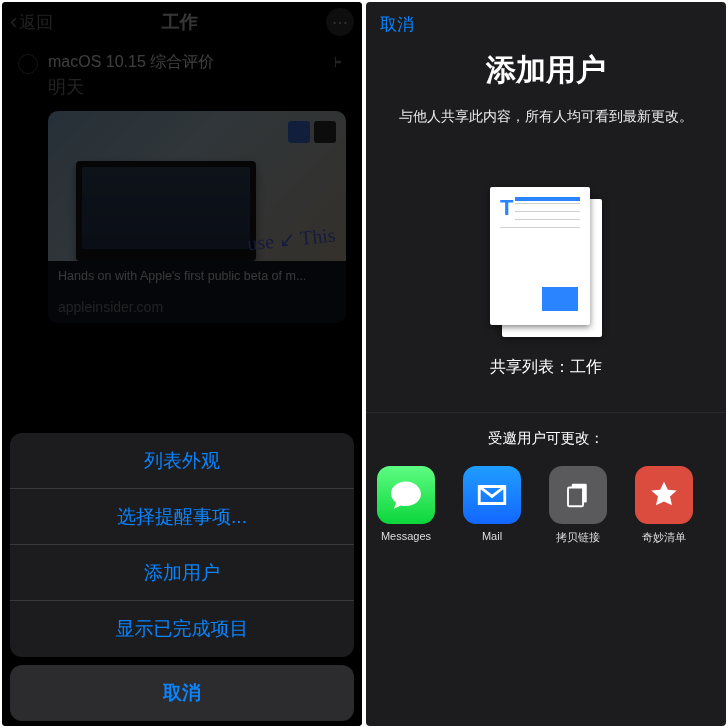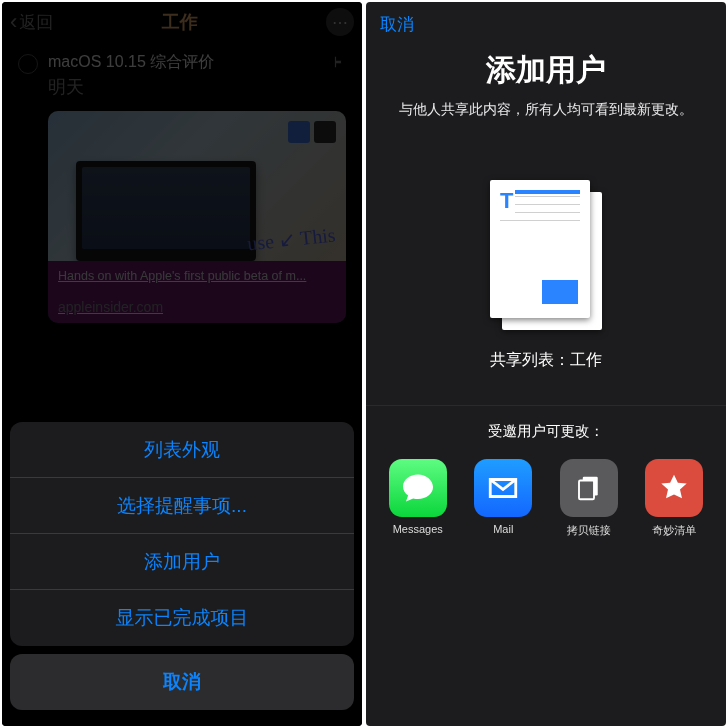--- a/index.html
+++ b/index.html
@@ -32,21 +32,21 @@
   }
   .nav {
     display:flex; align-items:center;
     height:40px;
     padding:0 8px;
     color:#8e8e93;
     font-size:17px;
   }
   .nav .back { display:flex; align-items:center; color:#8e8e93; }
   .nav .chev-left { font-size:22px; line-height:1; margin-right:2px; }
-  .nav .title { flex:1; text-align:center; font-weight:600; color:#fdba74; font-size:18px; margin-left:-20px;}
+  .nav .title { flex:1; text-align:center; font-weight:600; color:#e5e5e5; font-size:18px; margin-left:-20px;}
   .nav .more {
     width:28px; height:28px; border-radius:50%;
     background:#3a3a3c; color:#d0d0d4;
     display:flex; align-items:center; justify-content:center;
     font-size:16px;
   }
   .reminder {
     display:flex; gap:10px;
     padding:10px 16px 4px 16px;
   }
@@ -80,28 +80,28 @@
   .mini-win::after{
     content:""; position:absolute; inset:6px 6px 12px 6px;
     background:linear-gradient(#3a4a6a,#2a3a5a);
     border-radius:2px;
   }
   .dots { position:absolute; top:10px; right:10px; left:auto; }
   .dot { width:22px;height:22px;border-radius:3px;background:#333;display:inline-block;margin-left:4px;}
   .dot.b{background:#4680ff;}
   .hand { position:absolute; right:10px; bottom:10px; color:#5a6dff; font-family:cursive; font-size:20px; transform:rotate(-6deg);}
   .link-card .txt {
-    padding:8px 10px; background:#701a75;text-decoration:underline;
+    padding:8px 10px; background:#0f172a;
   }
   .link-card .txt .h { font-size:12.5px; color:#eaeaec; white-space:nowrap; overflow:hidden; text-overflow:ellipsis;}
   .link-card .txt .d { font-size:14px; color:#8e8e93; margin-top:16px;}
 
   
   .sheet {
-    position:absolute; left:8px; right:8px; bottom:16px;
+    position:absolute; left:8px; right:8px; bottom:5px;
     display:flex; flex-direction:column; gap:8px;
   }
   .group {
     background:#1c1c1e;
     border-radius:12px;
     overflow:hidden;
   }
   .sheet .row {
     height:56px;
     display:flex; align-items:center; justify-content:center;
@@ -121,21 +121,21 @@
 
   
   .right .top {
     display:flex; align-items:center; height:44px; padding:0 14px;
   }
   .right .top .cancel-txt { color:#0a84ff; font-size:17px; }
   .right .head {
     text-align:center; padding:4px 30px 0 30px;
   }
   .right .head .big { font-size:30px; font-weight:700; color:#fff; }
-  .right .head .desc { font-size:14px; color:#eaeaec; margin-top:8px; line-height:1.5; }
+  .right .head .desc { font-size:14px; color:#eaeaec; margin-top:15px; line-height:1.5; }
   .doc-wrap {
     display:flex; justify-content:center; margin-top:60px;
     position:relative; height:170px;
   }
   .doc {
     position:relative; width:112px; height:150px;
   }
   .page {
     position:absolute; width:100px; height:138px;
     background:#fff; border-radius:2px;
@@ -154,21 +154,21 @@
     color:#2a84ff; font-weight:700; font-size:22px;
     background:#fff; padding:0 2px;
   }
   .page.front .block {
     position:absolute; bottom:14px; right:12px; width:36px; height:24px;
     background:#2a84ff;
   }
   .share-lbl { text-align:center; font-size:16px; color:#fff; }
   .divider { height:1px; background:#2a2a2c; margin:34px 0 16px 0; }
   .send-lbl { text-align:center; font-size:14.5px; color:#fff; margin-bottom:18px;}
-  .apps { display:flex; gap:22px; padding:0 20px; justify-content:flex-start;}
+  .apps { display:flex; gap:22px; padding:0 8px; justify-content:flex-start;}
   .app { display:flex; flex-direction:column; align-items:center; width:64px;}
   .app .ico {
     width:58px; height:58px; border-radius:13px;
     display:flex; align-items:center; justify-content:center;
   }
   .app .name { font-size:11px; color:#ddd; margin-top:6px; white-space:nowrap;}
   .ico.messages { background:linear-gradient(#5efc82,#0bd63b);}
   .ico.messages svg{width:36px;height:36px;fill:#fff;}
   .ico.mail { background:linear-gradient(#1f9dff,#1367ff);}
   .ico.mail svg{width:34px;height:34px;fill:#fff;}

